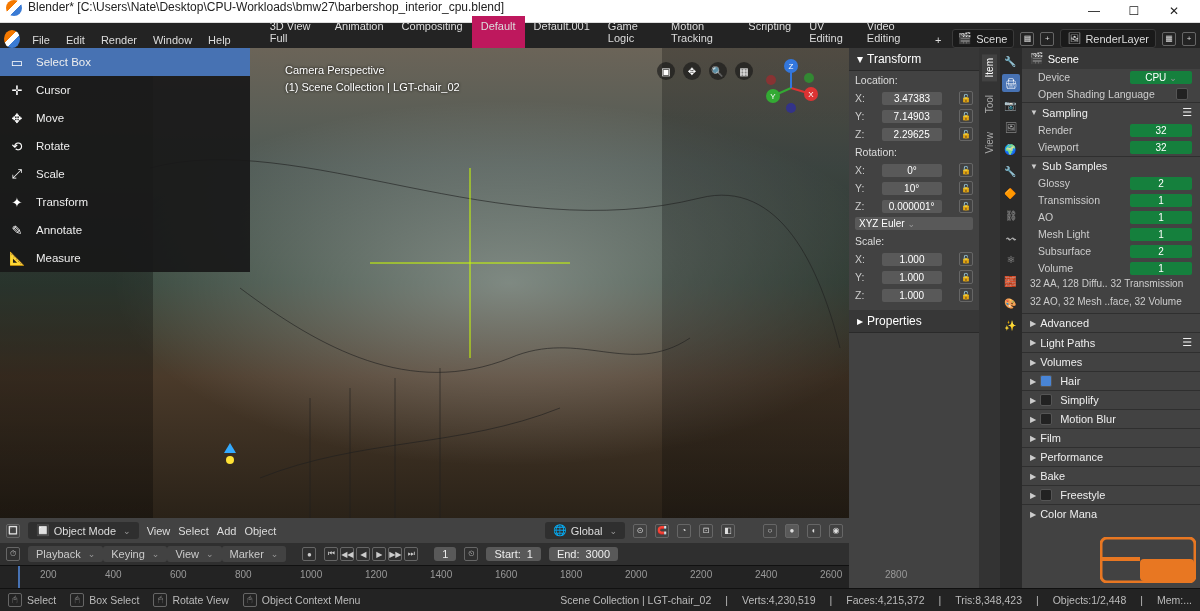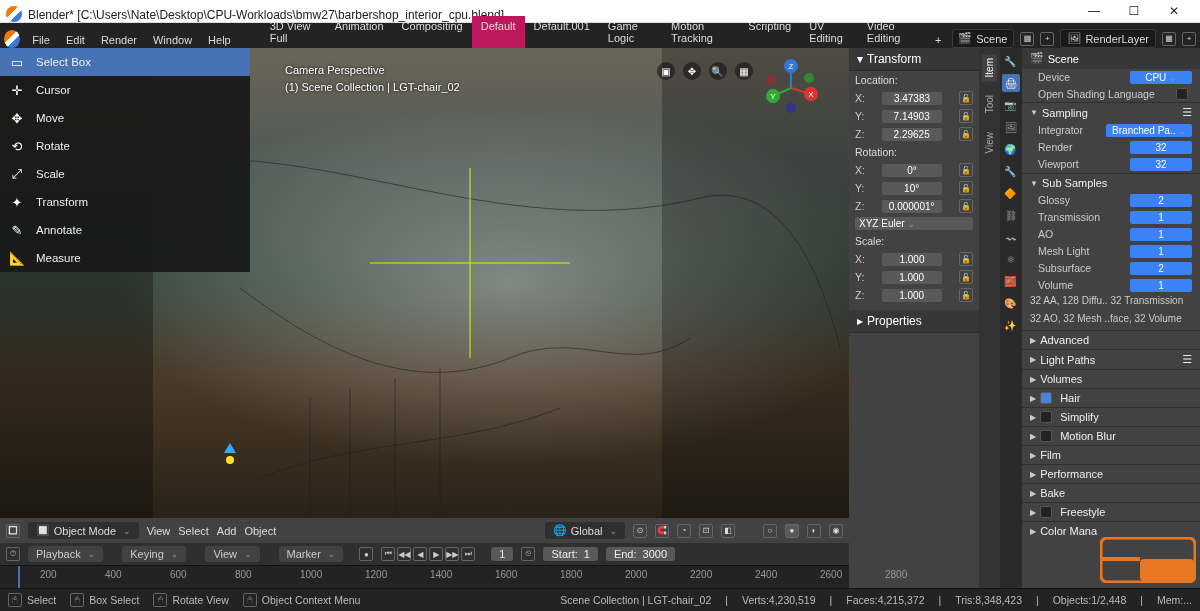--- a/index.html
+++ b/index.html
@@ -1,19 +1,19 @@
 <!DOCTYPE html>
 <html><head>
 <meta charset="utf-8">
 <style>
 * { margin:0; padding:0; box-sizing:border-box; font-family:"Segoe UI",Arial,sans-serif; -webkit-font-smoothing:antialiased; }
 body { background:#fff; width:1200px; height:611px; overflow:hidden; position:relative; color:#ccc; font-size:11px; }
 
 
-.titlebar { height:23px; background:#fff; display:flex; align-items:flex-end; padding:0 6px; color:#222; border-bottom:1px solid #ddd; }
+.titlebar { height:23px; background:#fff; display:flex; align-items:flex-start; padding:0 6px; color:#222; border-bottom:1px solid #ddd; }
 .titlebar .logo { width:16px; height:16px; background:linear-gradient(135deg,#f57900 40%,#fff 40% 60%,#3a7bd5 60%); border-radius:50%; margin-right:6px; }
 .titlebar .title { flex:1; font-size:12px; }
 .winbtns { display:flex; height:100%; }
 .winbtn { width:40px; display:flex; align-items:center; justify-content:center; font-size:12px; color:#222; cursor:pointer; }
 
 
 .app { height:588px; background:#232323; display:flex; flex-direction:column; }
 
 
 .topmenu { height:25px; background:#232323; display:flex; align-items:flex-end; padding:0 4px; gap:2px; font-size:11px; color:#ddd; }
@@ -75,21 +75,21 @@
 
 .props-col { width:200px; background:#333; display:flex; }
 .prop-tabs { width:22px; background:#2a2a2a; display:flex; flex-direction:column; align-items:center; padding-top:4px; gap:4px; }
 .ptab { width:18px; height:18px; display:flex; align-items:center; justify-content:center; font-size:10px; border-radius:2px; color:#aaa; cursor:pointer; }
 .ptab.active { background:#4772b3; color:#fff; }
 .prop-body { flex:1; background:#424242; overflow:hidden; font-size:11px; }
 .phdr { background:#373737; padding:4px 8px; display:flex; align-items:center; gap:4px; color:#fff; }
 .psec { padding:3px 8px; color:#eee; border-top:1px solid #2f2f2f; display:flex; align-items:center; gap:4px; }
 .psec .tri { font-size:8px; color:#ccc; }
 .prow { display:flex; align-items:flex-start; justify-content:space-between; padding:2px 8px 2px 16px; font-size:10.5px; color:#ccc; }
-.prow .pv { background:#3b82f6; padding:1px 6px; border-radius:2px; color:#fff; min-width:62px; text-align:center; font-size:10px; }
+.prow .pv { background:#15803d; padding:1px 6px; border-radius:2px; color:#fff; min-width:62px; text-align:center; font-size:10px; }
 .ptext { padding:4px 8px; font-size:10px; color:#ccc; line-height:1.4; }
 .chk { width:12px; height:12px; background:#222; border:1px solid #555; border-radius:2px; display:inline-block; margin-right:4px; }
 .chk.on { background:#4985d6; }
 
 
 .status { height:23px; background:#232323; display:flex; align-items:center; padding:0 8px; gap:14px; font-size:10.5px; color:#bbb; border-top:1px solid #111; }
 .status .grp { display:flex; align-items:center; gap:5px; }
 .status .spacer { flex:1; }
 .mico { width:14px; height:14px; border:1px solid #666; border-radius:2px; display:flex; align-items:center; justify-content:center; font-size:8px; }
 
@@ -256,21 +256,21 @@
         <span style="width:12px"></span>
         <span class="mico">○</span>
         <span class="mico" style="background:#595959">●</span>
         <span class="mico">◐</span>
         <span class="mico">◉</span>
       </div>
 
       <div class="timeline">
         <div class="tlhdr">
           <span class="mico">⏱</span>
-          <div id="tlmenus" style="display:flex;gap:19px">
+          <div id="tlmenus" style="display:flex;gap:0">
               <div class="btn caret">Playback</div>
               <div class="btn caret">Keying</div>
               <div class="btn caret">View</div>
               <div class="btn caret">Marker</div>
             </div>
           <div class="spacer"></div>
           <span class="mico">●</span>
           <span style="display:flex;gap:2px">
             <span class="mico">⏮</span>
             <span class="mico">◀◀</span>
@@ -403,24 +403,20 @@
         <div class="prow">
             <span>Open Shading Language</span>
             <span class="chk"></span>
           </div>
         <div class="psec">
             <span class="tri">▼</span>
             <span>Sampling</span>
             <span style="margin-left:auto">☰</span>
           </div>
         <div class="prow">
-            <span>Integrator</span>
-            <span class="pv caret">Branched Pa..</span>
-          </div>
-        <div class="prow">
             <span>Render</span>
             <span class="pv">32</span>
           </div>
         <div class="prow">
             <span>Viewport</span>
             <span class="pv">32</span>
           </div>
         <div class="psec">
             <span class="tri">▼</span>
             <span>Sub Samples</span>

